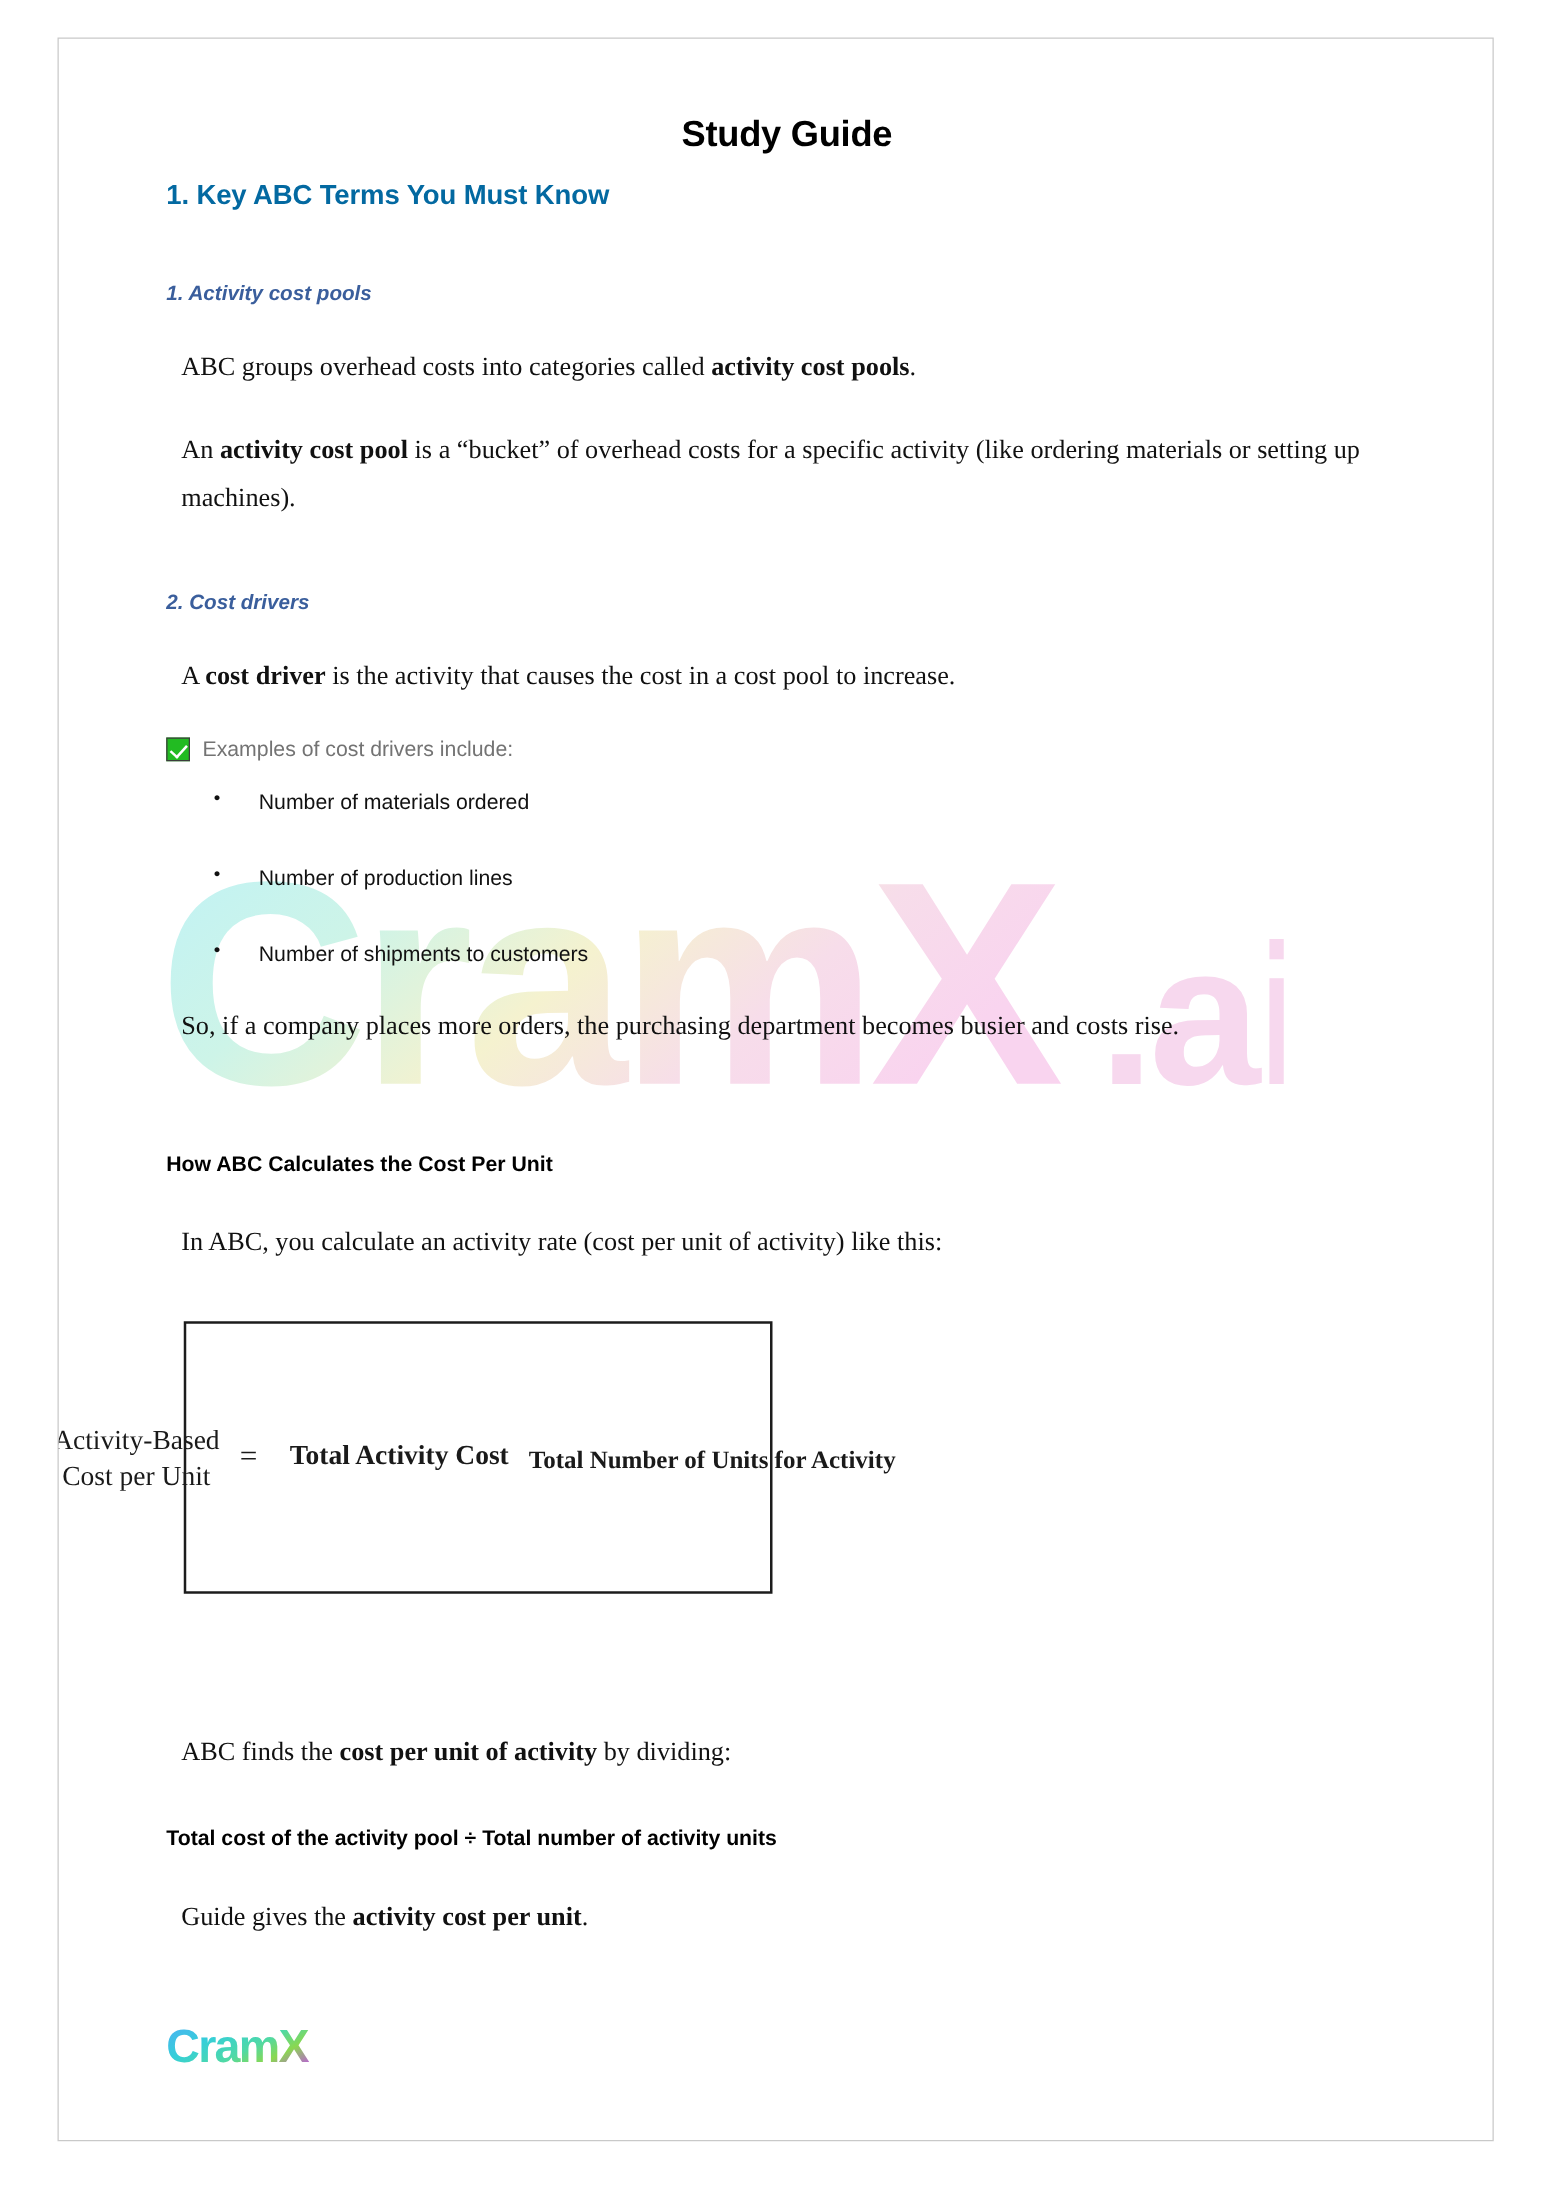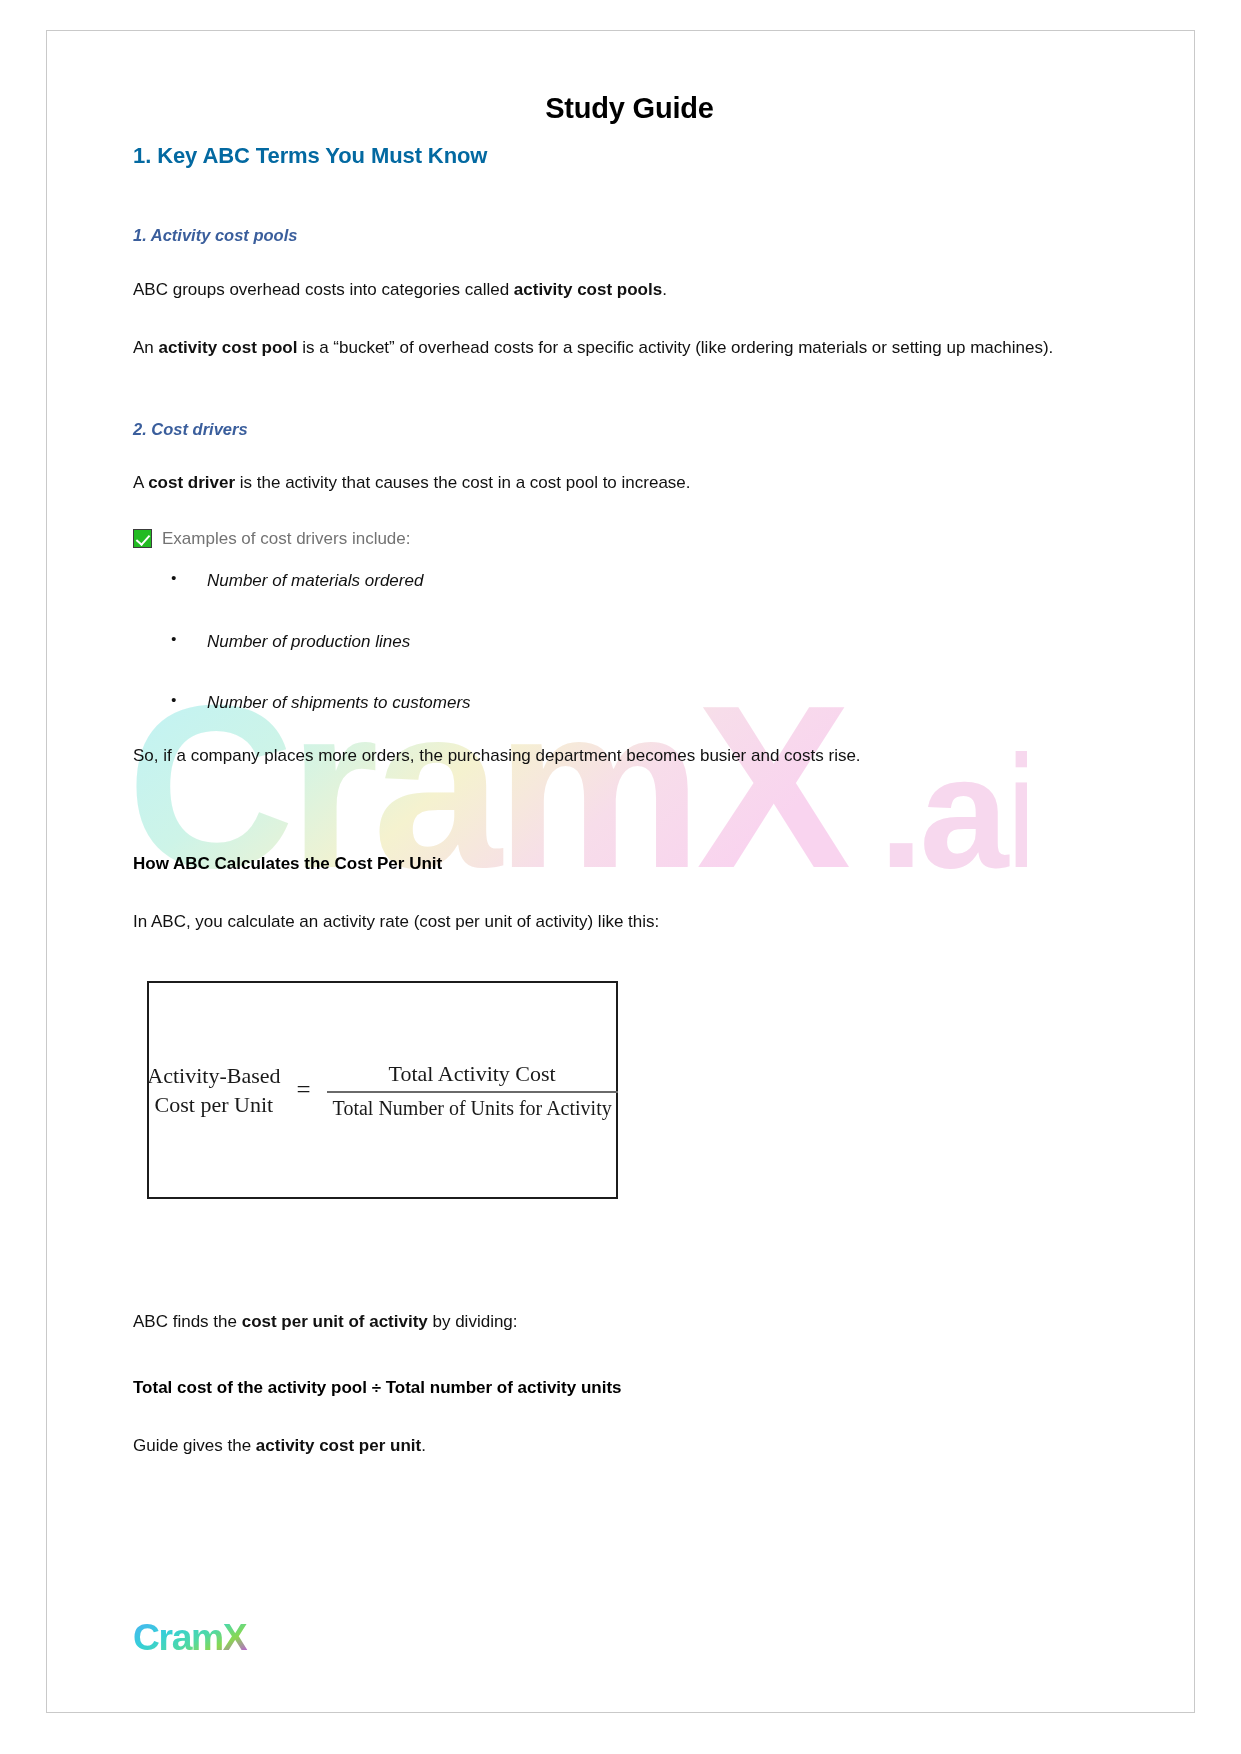--- a/index.html
+++ b/index.html
@@ -65,25 +65,26 @@
   h2.sub-title {
     font-size: 16.5px;
     font-weight: bold;
     font-style: italic;
     color: #3a5e9c;
     margin: 55px 0 0 0;
     line-height: 1.3;
   }
 
   p.body {
-    font-size: 17px;
+    font-size: 21px;
     color: #111111;
     line-height: 1.85;
-    margin: 27px 0 0 0;
+    margin: 27px 0 0 12px;
     max-width: 1000px;
+    font-family: Liberation Serif, serif;
   }
   p.body b { font-weight: bold; }
 
   p.body.tight { margin-top: 24px; }
 
   p.bold-line {
     font-size: 17px;
     font-weight: bold;
     color: #000000;
     margin: 34px 0 0 0;
@@ -122,21 +123,20 @@
     margin: 18px 0 0 0;
     padding: 0;
   }
   ul.bullets li {
     font-size: 17px;
     color: #111111;
     line-height: 1.6;
     margin: 0 0 34px 0;
     padding-left: 74px;
     position: relative;
-    font-style: italic;
   }
   ul.bullets li:last-child { margin-bottom: 0; }
   ul.bullets li::before {
     content: "\2022";
     position: absolute;
     left: 38px;
     top: -1px;
     font-size: 15px;
     color: #111111;
   }
@@ -161,22 +161,22 @@
   }
   .formula .lhs {
     font-size: 22px;
     line-height: 1.35;
     text-align: center;
     white-space: nowrap;
   }
   .formula .eq { font-size: 25px; padding: 0 2px; }
   .formula .frac {
     display: flex;
-    flex-direction: column;
     align-items: center;
+    font-weight: bold;
   }
   .formula .num {
     font-size: 22px;
     padding: 0 10px 4px 10px;
     white-space: nowrap;
   }
   .formula .bar {
     width: 100%;
     height: 1.6px;
     background: #6a6a6a;

